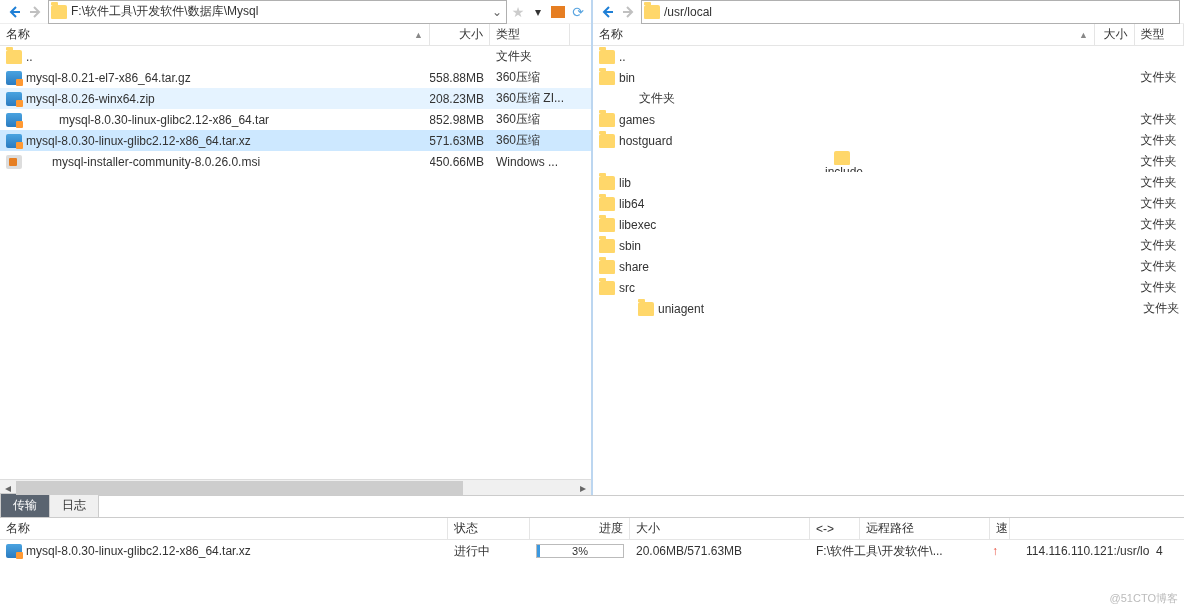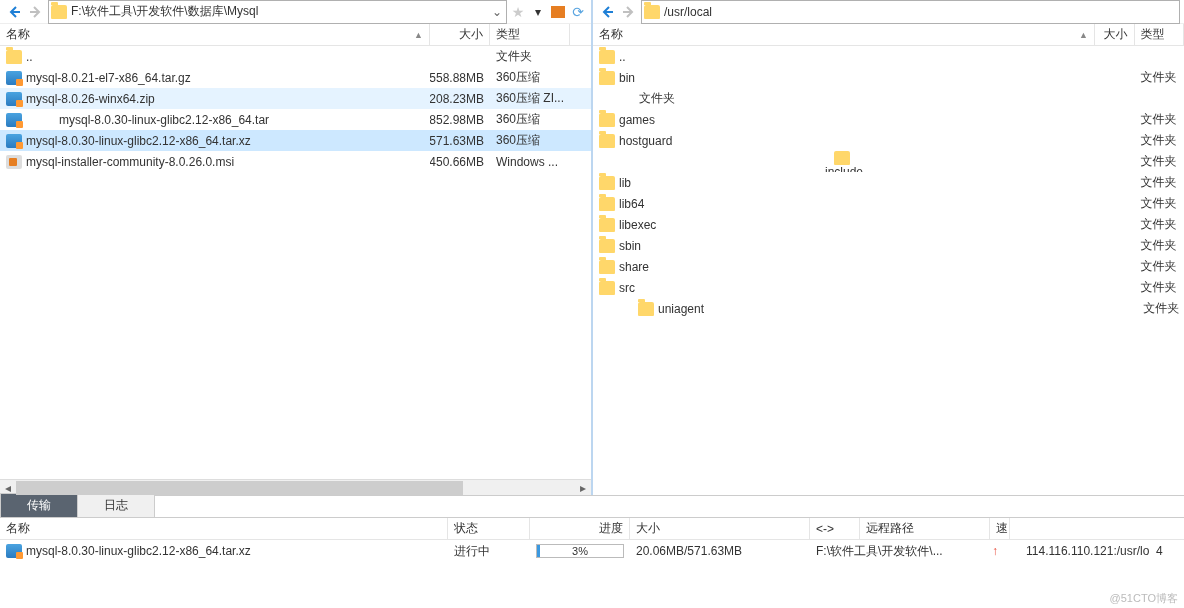--- a/index.html
+++ b/index.html
@@ -34,21 +34,21 @@
 .fico.archive{background:linear-gradient(#4aa3e0,#2b7bc0);border-radius:2px;position:relative}
 .fico.archive:after{content:"";position:absolute;right:-1px;bottom:-1px;width:7px;height:7px;background:#ff9933;border-radius:1px}
 .fico.msi{background:#ddd;border-radius:2px;position:relative}
 .fico.msi:after{content:"";position:absolute;left:3px;top:3px;width:8px;height:8px;background:#e67e22;border-radius:1px}
 .hscroll{height:16px;background:#f0f0f0;border-top:1px solid #ddd;display:flex;align-items:center}
 .hscroll .track{flex:1;height:14px;background:#f0f0f0;position:relative}
 .hscroll .thumb{position:absolute;left:0;top:0;height:14px;width:80%;background:#cdcdcd}
 .hscroll .arr{width:16px;text-align:center;color:#666}
 .bottom{height:112px;display:flex;flex-direction:column}
 .tabs{height:22px;display:flex;align-items:flex-end;background:#fff;border-bottom:1px solid #ccc}
-.tab{padding:3px 26px;background:#f0f0f0;border:1px solid #ccc;border-bottom:none;margin-right:-1px}
+.tab{padding:3px 12px;background:#f0f0f0;border:1px solid #ccc;border-bottom:none;margin-right:-1px}
 .tab.active{background:#5a6470;color:#fff}
 .xfer-head{display:flex;height:22px;align-items:center;border-bottom:1px solid #e5e5e5}
 .xcol{padding:0 6px;border-right:1px solid #e5e5e5;height:100%;display:flex;align-items:center;white-space:nowrap;overflow:hidden}
 .xfer-row{display:flex;height:22px;align-items:center}
 .xfer-row .cell{padding:0 6px;white-space:nowrap;overflow:hidden;text-overflow:ellipsis;display:flex;align-items:center}
 .prog{width:100%;height:14px;border:1px solid #bbb;background:#fff;position:relative}
 .prog .bar{position:absolute;left:0;top:0;bottom:0;background:#3b99e0}
 .prog .lbl{position:absolute;inset:0;display:flex;align-items:center;justify-content:center;font-size:11px}
 .up-arrow{color:#e74c3c;font-weight:bold}
 .watermark{position:absolute;right:6px;bottom:2px;color:#bbb;font-size:11px}
@@ -131,21 +131,21 @@
         </div>
         <div class="row sel">
           <div class="cell" style="width: 430px;">
             <span class="fico archive"></span>
             <span>mysql-8.0.30-linux-glibc2.12-x86_64.tar.xz</span>
           </div>
           <div class="cell sz" style="width: 60px;">571.63MB</div>
           <div class="cell" style="width: 80px;">360压缩</div>
         </div>
         <div class="row">
-          <div class="cell" style="width: 430px;">
+          <div class="cell" style="width: 430px; gap: 26px;">
             <span class="fico msi"></span>
             <span>mysql-installer-community-8.0.26.0.msi</span>
           </div>
           <div class="cell sz" style="width: 60px;">450.66MB</div>
           <div class="cell" style="width: 80px;">Windows ...</div>
         </div>
       </div>
     <div class="hscroll">
       <div class="arr">◂</div>
       <div class="track">

